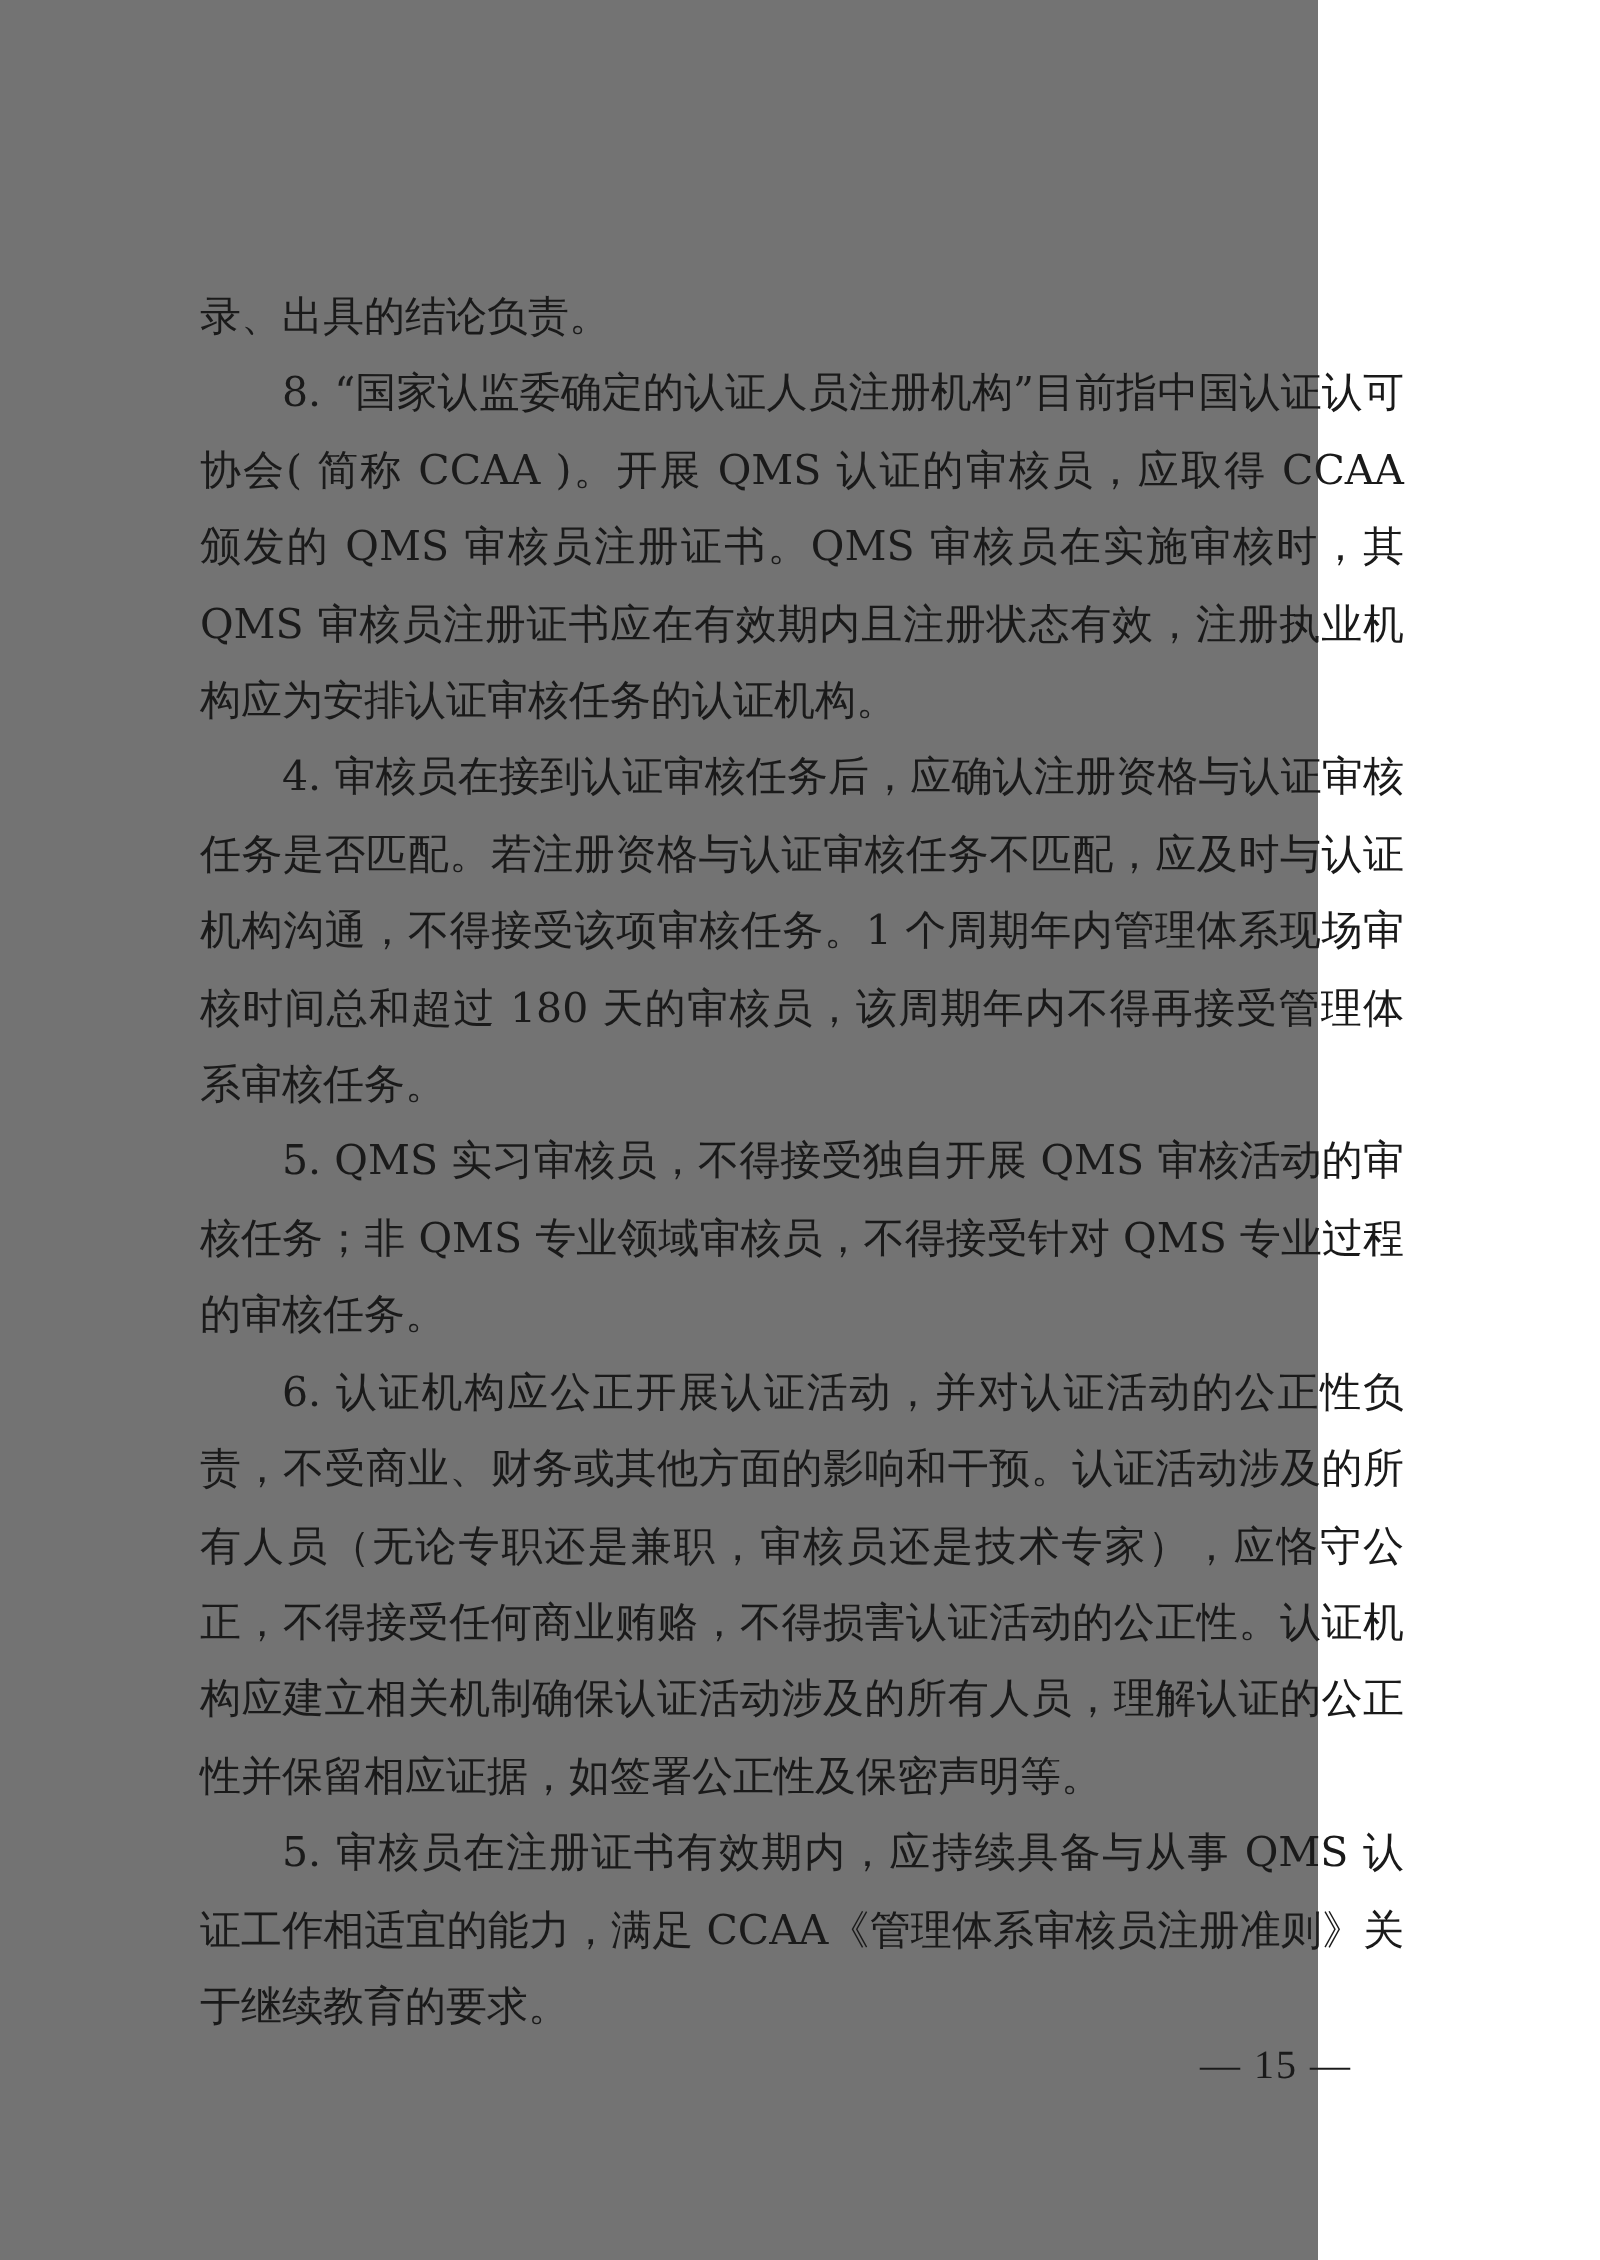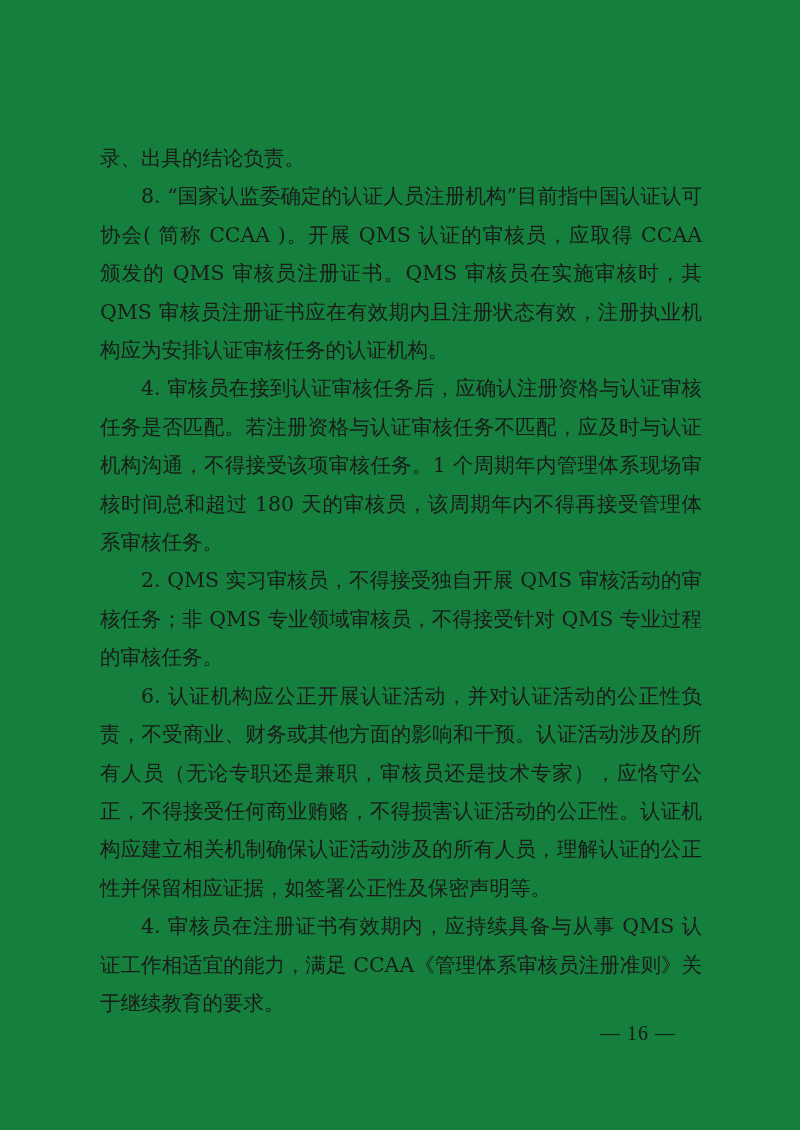--- a/index.html
+++ b/index.html
@@ -1,18 +1,18 @@
 <!DOCTYPE html>
 <html><head>
 <meta charset="utf-8">
 <style>
   html, body { margin: 0; padding: 0; background: #ffffff; }
   body { width: 800px; height: 1130px; position: relative; overflow: hidden; }
   .page {
-    position: absolute; left: 0; top: 0; width: 800px; height: 1130px; background: #15803d;
+    position: absolute; left: 0; top: 0; width: 659px; height: 1130px; background: #737373;
   }
   .content {
     position: absolute; left: 100px; top: 139px; width: 602px;
     font-family: "DejaVu Serif", "Liberation Serif", serif;
     font-size: 20.5px; line-height: 38.4px; color: #1a1a1a;
     text-align: justify;
   }
   .para { margin: 0; text-indent: 2em; text-align: justify; text-align-last: left; }
   .para.cont { text-indent: 0; }
   .page-number {
@@ -22,18 +22,18 @@
   }
 </style>
 </head>
 <body>
 
 <div class="page">
   <div class="content">
     <p class="para cont">录、出具的结论负责。</p>
     <p class="para">8. “国家认监委确定的认证人员注册机构”目前指中国认证认可协会( 简称 CCAA )。开展 QMS 认证的审核员，应取得 CCAA 颁发的 QMS 审核员注册证书。QMS 审核员在实施审核时，其 QMS 审核员注册证书应在有效期内且注册状态有效，注册执业机构应为安排认证审核任务的认证机构。</p>
     <p class="para">4. 审核员在接到认证审核任务后，应确认注册资格与认证审核任务是否匹配。若注册资格与认证审核任务不匹配，应及时与认证机构沟通，不得接受该项审核任务。1 个周期年内管理体系现场审核时间总和超过 180 天的审核员，该周期年内不得再接受管理体系审核任务。</p>
-    <p class="para">2. QMS 实习审核员，不得接受独自开展 QMS 审核活动的审核任务；非 QMS 专业领域审核员，不得接受针对 QMS 专业过程的审核任务。</p>
+    <p class="para">5. QMS 实习审核员，不得接受独自开展 QMS 审核活动的审核任务；非 QMS 专业领域审核员，不得接受针对 QMS 专业过程的审核任务。</p>
     <p class="para">6. 认证机构应公正开展认证活动，并对认证活动的公正性负责，不受商业、财务或其他方面的影响和干预。认证活动涉及的所有人员（无论专职还是兼职，审核员还是技术专家），应恪守公正，不得接受任何商业贿赂，不得损害认证活动的公正性。认证机构应建立相关机制确保认证活动涉及的所有人员，理解认证的公正性并保留相应证据，如签署公正性及保密声明等。</p>
-    <p class="para">4. 审核员在注册证书有效期内，应持续具备与从事 QMS 认证工作相适宜的能力，满足 CCAA《管理体系审核员注册准则》关于继续教育的要求。</p>
+    <p class="para">5. 审核员在注册证书有效期内，应持续具备与从事 QMS 认证工作相适宜的能力，满足 CCAA《管理体系审核员注册准则》关于继续教育的要求。</p>
   </div>
-  <div class="page-number">— 16 —</div>
+  <div class="page-number">— 15 —</div>
 </div>
 
 </body></html>

